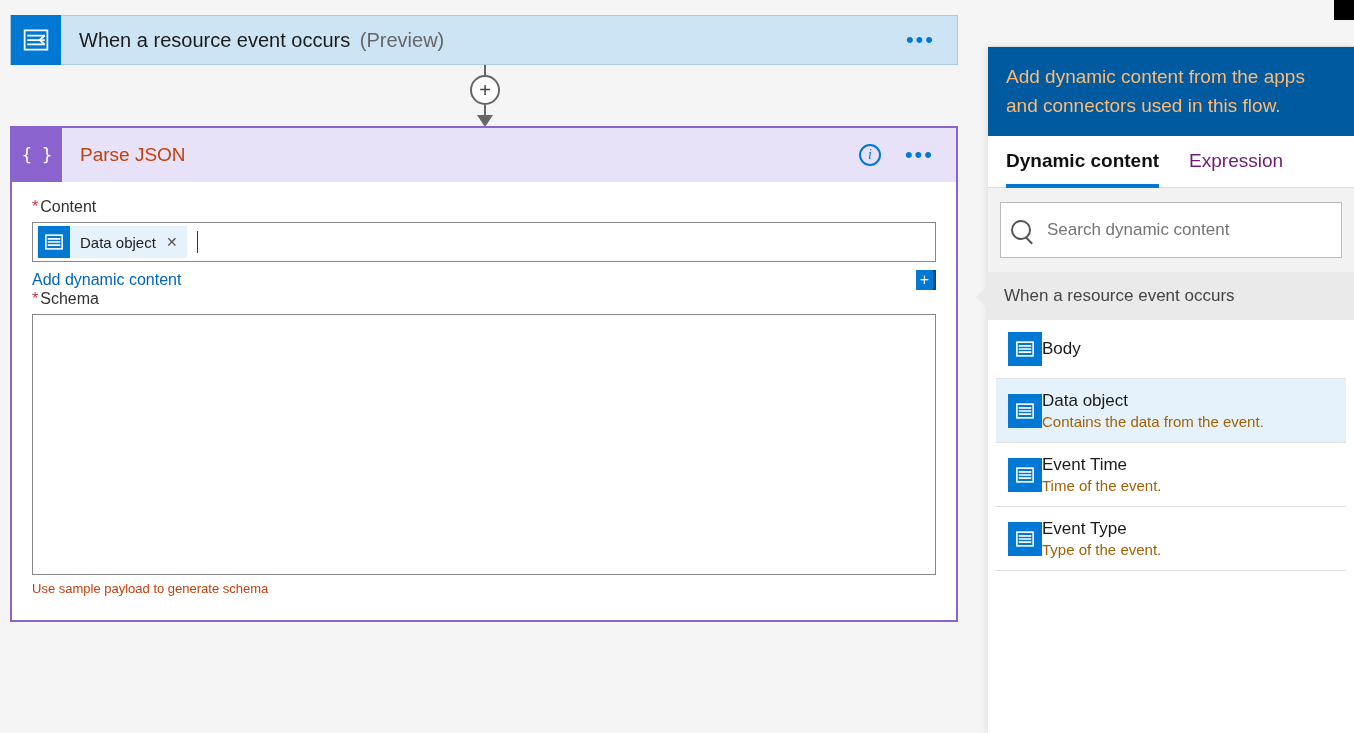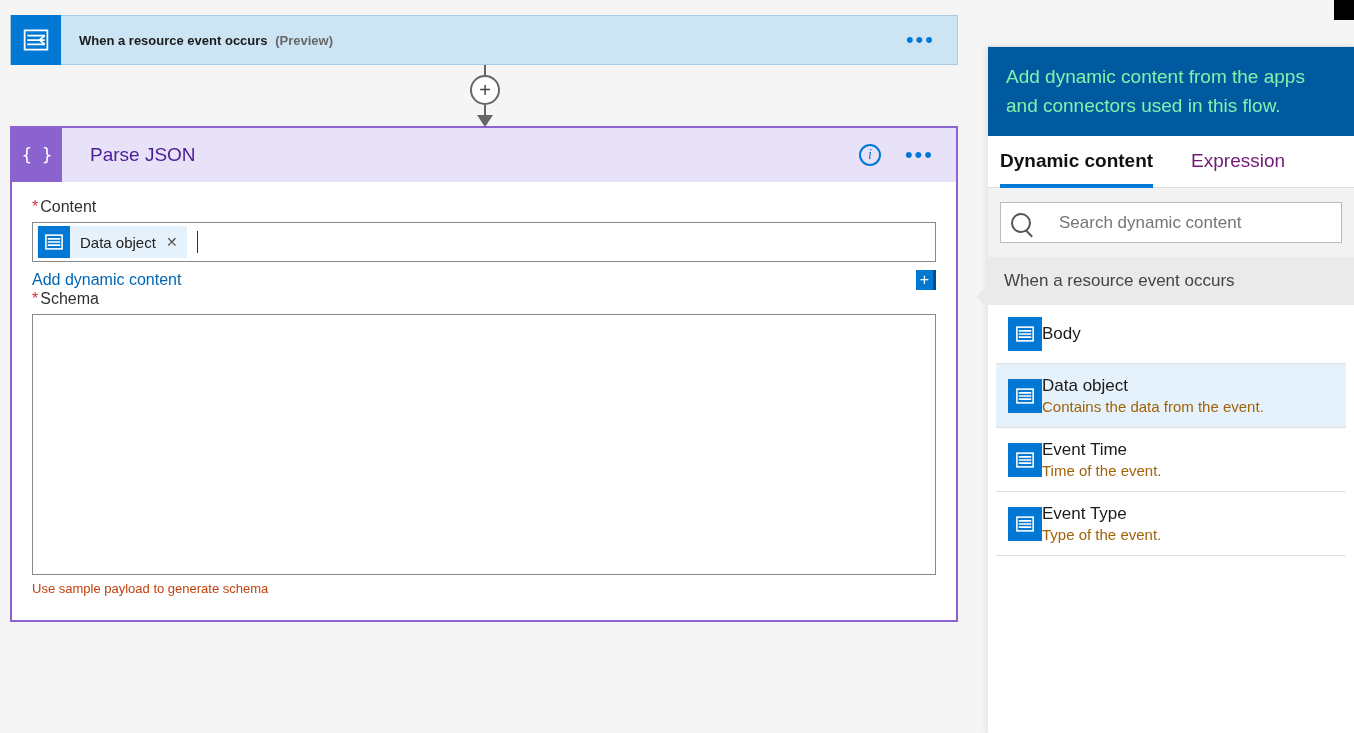--- a/index.html
+++ b/index.html
@@ -30,23 +30,22 @@
     display: flex;
     align-items: center;
   }
   .trigger-icon {
     width: 50px; height: 50px;
     background: #0078d4;
     display: flex; align-items: center; justify-content: center;
   }
   .trigger-title {
     margin-left: 18px;
-    font-size: 13px;
+    font-size: 20px;
     color: #1b1b1b;
-    font-weight: bold;
   }
   .preview-tag {
     color: #666;
     margin-left: 4px;
   }
   .trigger-menu {
     margin-left: auto;
     margin-right: 22px;
     color: #0078d4;
     font-size: 22px;
@@ -105,23 +104,23 @@
   }
   .parse-icon-box {
     width: 50px; height: 54px;
     background: #8a63cf;
     display: flex; align-items: center; justify-content: center;
     color: #fff;
     font-size: 17px;
     font-family: monospace;
   }
   .parse-title {
-    margin-left: 28px;
+    margin-left: 18px;
     font-size: 19px;
-    color: #4c1d95;
+    color: #c2410c;
   }
   .parse-header-right {
     margin-left: auto;
     display: flex;
     align-items: center;
     gap: 24px;
     margin-right: 22px;
   }
   .info-icon {
     width: 22px; height: 22px;
@@ -234,29 +233,29 @@
     width: 366px;
     height: 687px;
     background: #fff;
     border-top: 1px solid #ddd;
     box-shadow: -2px 0 6px rgba(0,0,0,0.08);
     display: flex;
     flex-direction: column;
   }
   .rp-header {
     background: #005aa0;
-    color: #86efac;
+    color: #fdba74;
     padding: 16px 18px;
     font-size: 19px;
     line-height: 1.5;
   }
   .rp-tabs {
     display: flex;
-    gap: 38px;
-    padding: 14px 12px 0 12px;
+    gap: 30px;
+    padding: 14px 12px 0 18px;
     border-bottom: 1px solid #ddd;
   }
   .rp-tab {
     font-size: 19px;
     padding-bottom: 12px;
     cursor: pointer;
     color: #701a75;
   }
   .rp-tab.active {
     color: #111;
@@ -266,23 +265,23 @@
   }
   .rp-search-wrap {
     padding: 14px 12px 14px 12px;
     background: #f2f2f2;
   }
   .rp-search {
     display: flex;
     align-items: center;
     background: #fff;
     border: 1px solid #bbb;
-    height: 41px;
+    height: 56px;
     padding: 0 10px;
-    gap: 28px;
+    gap: 16px;
   }
   .rp-search input {
     border: none;
     outline: none;
     font-size: 17px;
     flex: 1;
     color: #666;
   }
   .search-glyph {
     width: 20px; height: 20px;

